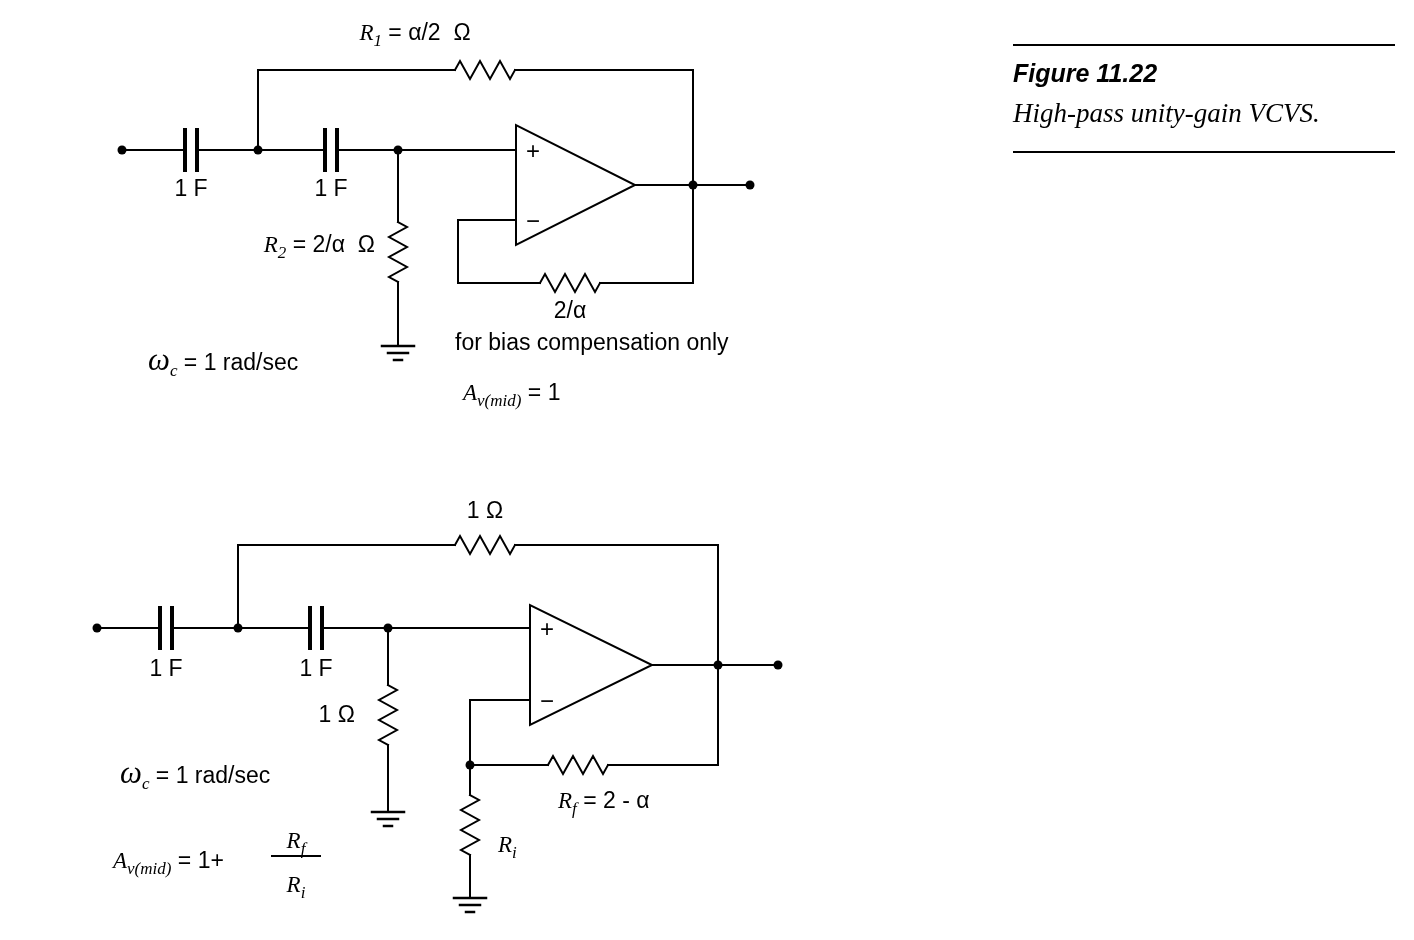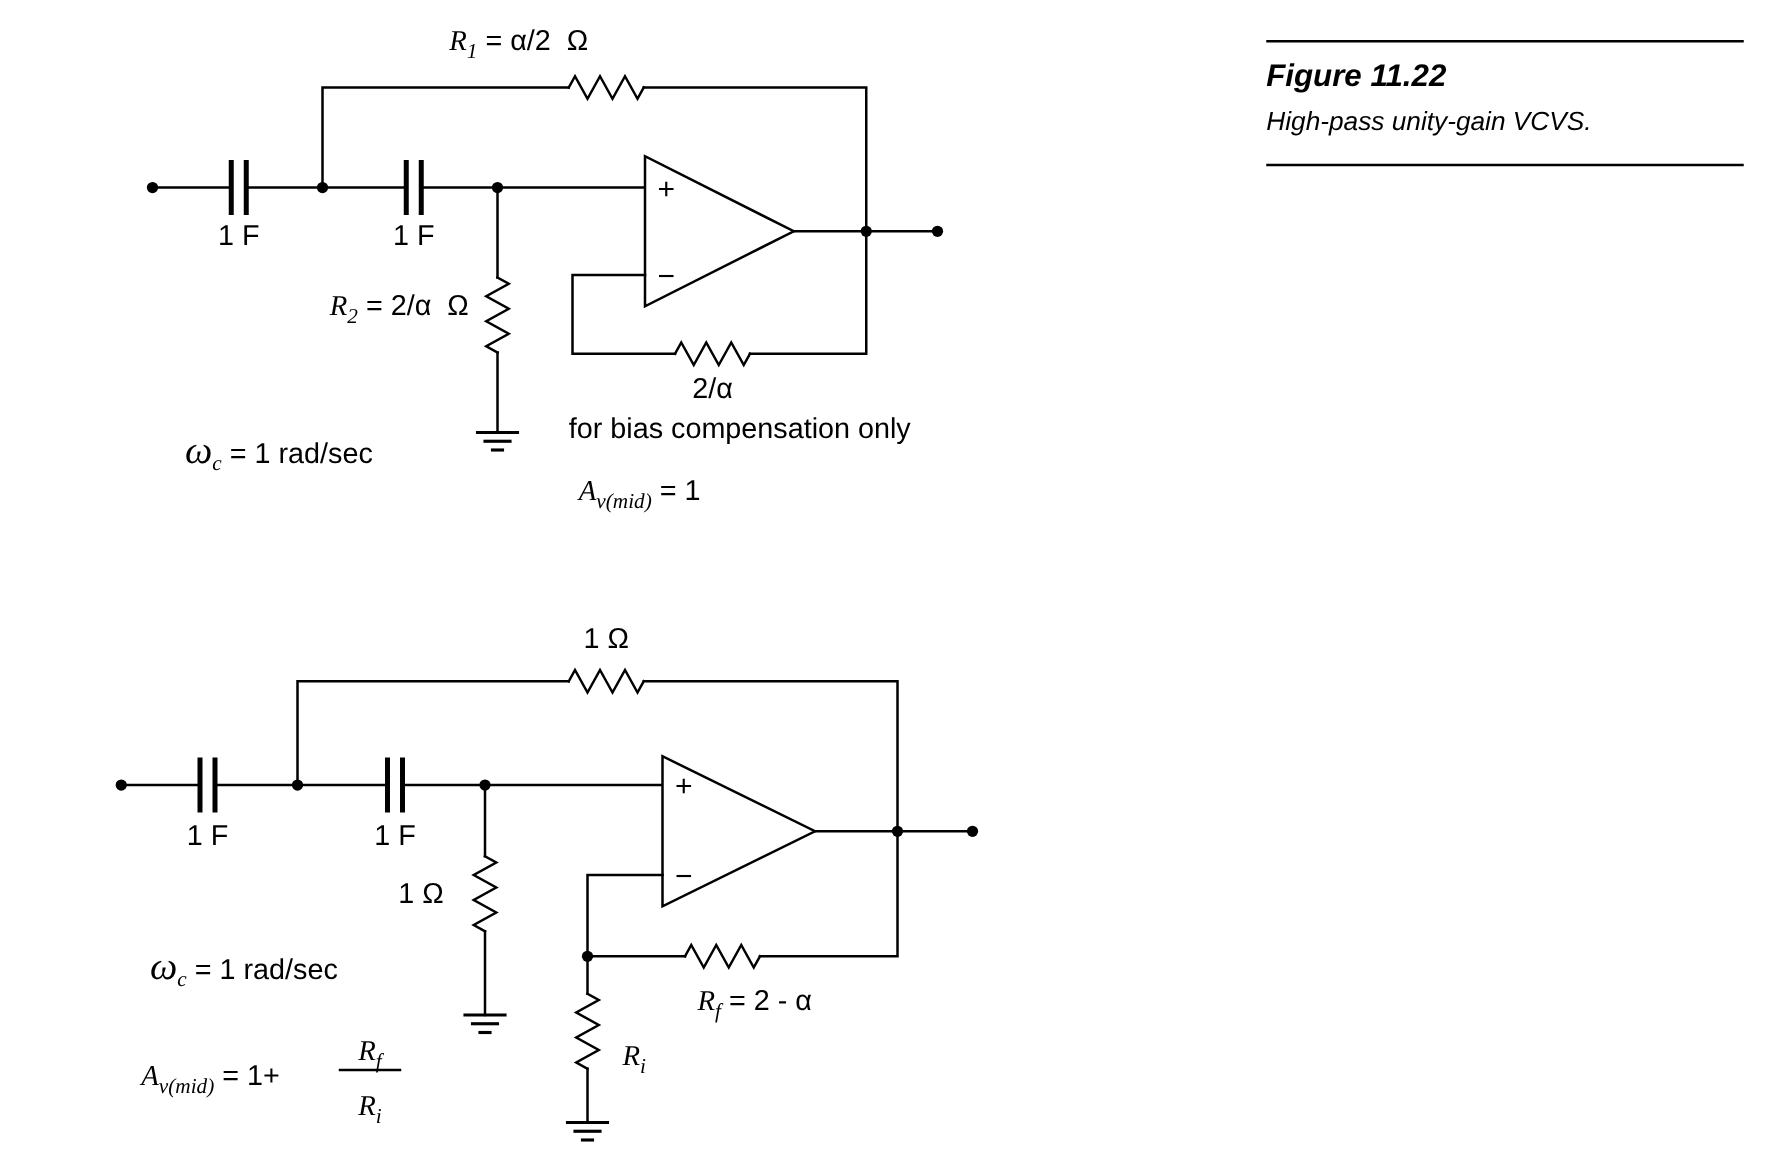--- a/index.html
+++ b/index.html
@@ -32,23 +32,23 @@
   }
   .cap-title {
     font-family: "Liberation Sans", sans-serif;
     font-weight: 700;
     font-style: italic;
     font-size: 25px;
     line-height: 1.2;
     color: #000;
   }
   .cap-desc {
-    font-family: Liberation Sans, sans-serif;
+    font-family: Liberation Serif, serif;
     font-style: italic;
-    font-size: 21px;
+    font-size: 27px;
     line-height: 1.3;
     margin-top: 8px;
     color: #000;
   }
   .cap-desc2 { margin-top: 0; }
 </style>
 </head>
 <body>
 
 <div class="page">
@@ -186,19 +186,19 @@
 
       <text class="lbl" x="120" y="783"><tspan class="omega">ω</tspan><tspan class="var sub" dy="6">c</tspan><tspan dy="-6"> = 1 rad/sec</tspan></text>
 
       <text class="lbl" x="113" y="868"><tspan class="var">A</tspan><tspan class="var sub" dy="6">v(mid)</tspan><tspan dy="-6"> = 1+</tspan></text>
 
       <text class="lbl" x="296" y="848" text-anchor="middle"><tspan class="var">R</tspan><tspan class="var sub" dy="6">f</tspan></text>
       <text class="lbl" x="296" y="892" text-anchor="middle"><tspan class="var">R</tspan><tspan class="var sub" dy="6">i</tspan></text>
     </g>
   </svg>
 
-  <div class="caption" style="top:32px">
+  <div class="caption" style="top:44px">
     <div class="cap-title">Figure 11.22</div>
     <div class="cap-desc">High-pass unity-gain VCVS.</div>
   </div>
 
 
 </div>
 
 </body></html>

